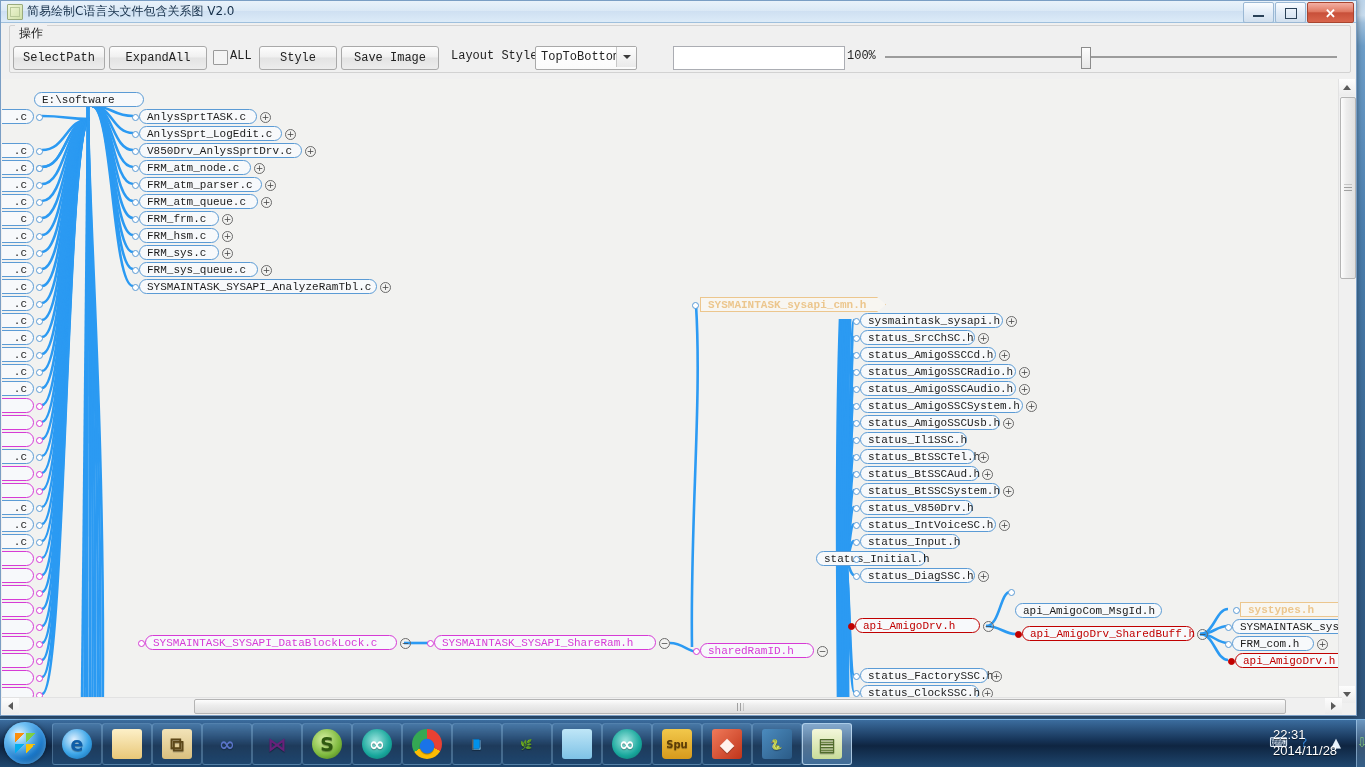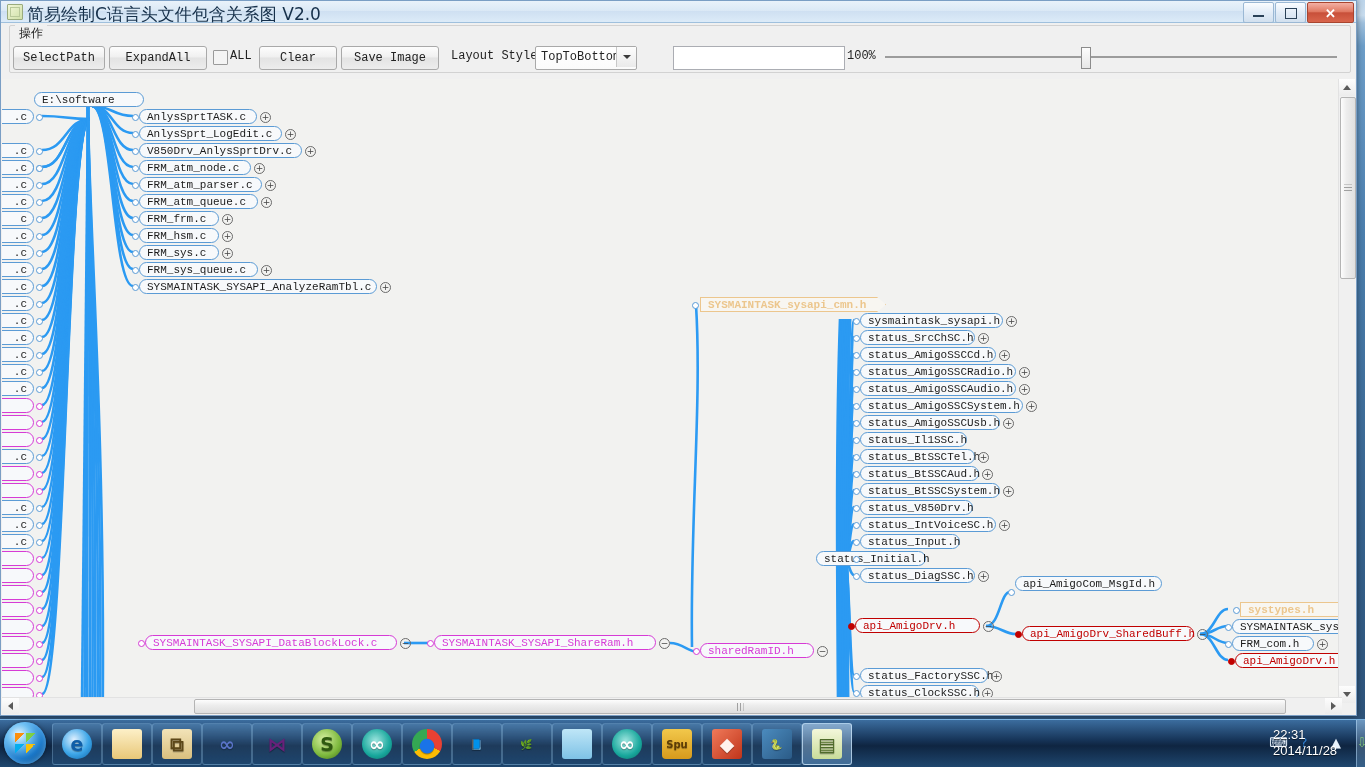--- a/index.html
+++ b/index.html
@@ -22,21 +22,21 @@
        background:#f0f0f0;border:1px solid #7a9ec4;box-sizing:border-box;
        box-shadow:0 0 6px rgba(0,0,0,.45);}
 
   
   #titlebar{height:21px;position:relative;
     background:linear-gradient(180deg,#e9f2fa 0%,#dbe9f6 45%,#cfe0f2 50%,#dcebf8 100%);
     border-bottom:1px solid #9fc0dd;}
   #titlebar .tico{position:absolute;left:6px;top:3px;width:14px;height:14px;
       background:linear-gradient(135deg,#f2f7d8,#cfe0a8);border:1px solid #9aab7d;border-radius:1px;}
   #titlebar .tico:after{content:"";position:absolute;left:2px;top:2px;right:2px;bottom:2px;border:1px solid #b9c99a;}
-  #ttl{position:absolute;left:26px;top:2px;font-size:17px;color:#16304a;
+  #ttl{position:absolute;left:26px;top:2px;font-size:12px;color:#16304a;
        font-family:"DejaVu Sans",sans-serif;white-space:nowrap;}
   .winbtns{position:absolute;right:2px;top:1px;display:flex;gap:0;}
   .wb{width:29px;height:19px;margin-left:1px;
       background:linear-gradient(180deg,#fbfdff,#e2ecf7 50%,#d2e0ee);
       border:1px solid #9bb8d4;border-radius:2px;position:relative;}
   .wb.close{width:45px;background:linear-gradient(180deg,#f3b0a4,#e07a63 45%,#c8503a 52%,#d9654c);
       border-color:#a9452f;}
   .wb .g{position:absolute;left:50%;top:50%;transform:translate(-50%,-50%);font-size:11px;color:#2a4157;line-height:1;}
   .wb.close .g{color:#fff;font-size:13px;font-weight:bold;}
   .wb .min{position:absolute;left:9px;top:12px;width:11px;height:2px;background:#2a4157;}
@@ -185,21 +185,21 @@
   </div>
 
   <div id="opsgroup"></div>
   <div id="opslabel">操作</div>
 
   <div class="toolrow">
     <div class="btn" id="btn-selectpath">SelectPath</div>
     <div class="btn" id="btn-expandall">ExpandAll</div>
     <div id="chk-all"></div>
     <div id="lbl-all">ALL</div>
-    <div class="btn" id="btn-clear">Clear</div>
+    <div class="btn" id="btn-clear">Style</div>
     <div class="btn" id="btn-saveimage">Save Image</div>
     <div id="lbl-layout">Layout Style:</div>
     <div id="combo-layout">
       <span class="cv">TopToBottom</span>
       <span class="arrowbox"></span>
     </div>
     <input id="txt-zoom" type="text" value="" style="">
     <div id="lbl-pct">100%</div>
     <div id="slider">
       <div class="track"></div>
@@ -464,21 +464,21 @@
         <div class="plus" style="left: 398px; top: 559px;">−</div>
         <div class="node magenta" style="left: 432px; top: 556px; width: 222px;">SYSMAINTASK_SYSAPI_ShareRam.h</div>
         <div class="dot m" style="left: 425px; top: 561px;"></div>
         <div class="plus" style="left: 657px; top: 559px;">−</div>
         <div class="node magenta" style="left: 698px; top: 564px; width: 114px;">sharedRamID.h</div>
         <div class="dot m" style="left: 691px; top: 569px;"></div>
         <div class="plus" style="left: 815px; top: 567px;">−</div>
         <div class="node red" style="left: 853px; top: 539px; width: 125px;">api_AmigoDrv.h</div>
         <div class="dot r" style="left: 846px; top: 544px;"></div>
         <div class="plus" style="left: 981px; top: 542px;">−</div>
-        <div class="node" style="left: 1013px; top: 497px; width: 147px;">api_AmigoCom_MsgId.h</div>
+        <div class="node" style="left: 1013px; top: 524px; width: 147px;">api_AmigoCom_MsgId.h</div>
         <div class="dot" style="left: 1006px; top: 510px;"></div>
         <div class="node red" style="left: 1020px; top: 547px; width: 172px;">api_AmigoDrv_SharedBuff.h</div>
         <div class="dot r" style="left: 1013px; top: 552px;"></div>
         <div class="plus" style="left: 1195px; top: 550px;">−</div>
         <div class="node orange arrowhead faded" style="left: 1238px; top: 523px; width: 108px;">systypes.h</div>
         <div class="dot" style="left: 1231px; top: 528px;"></div>
         <div class="node" style="left: 1230px; top: 540px; width: 135px;">SYSMAINTASK_systy</div>
         <div class="dot" style="left: 1223px; top: 545px;"></div>
         <div class="node" style="left: 1230px; top: 557px; width: 82px;">FRM_com.h</div>
         <div class="dot" style="left: 1223px; top: 562px;"></div>

